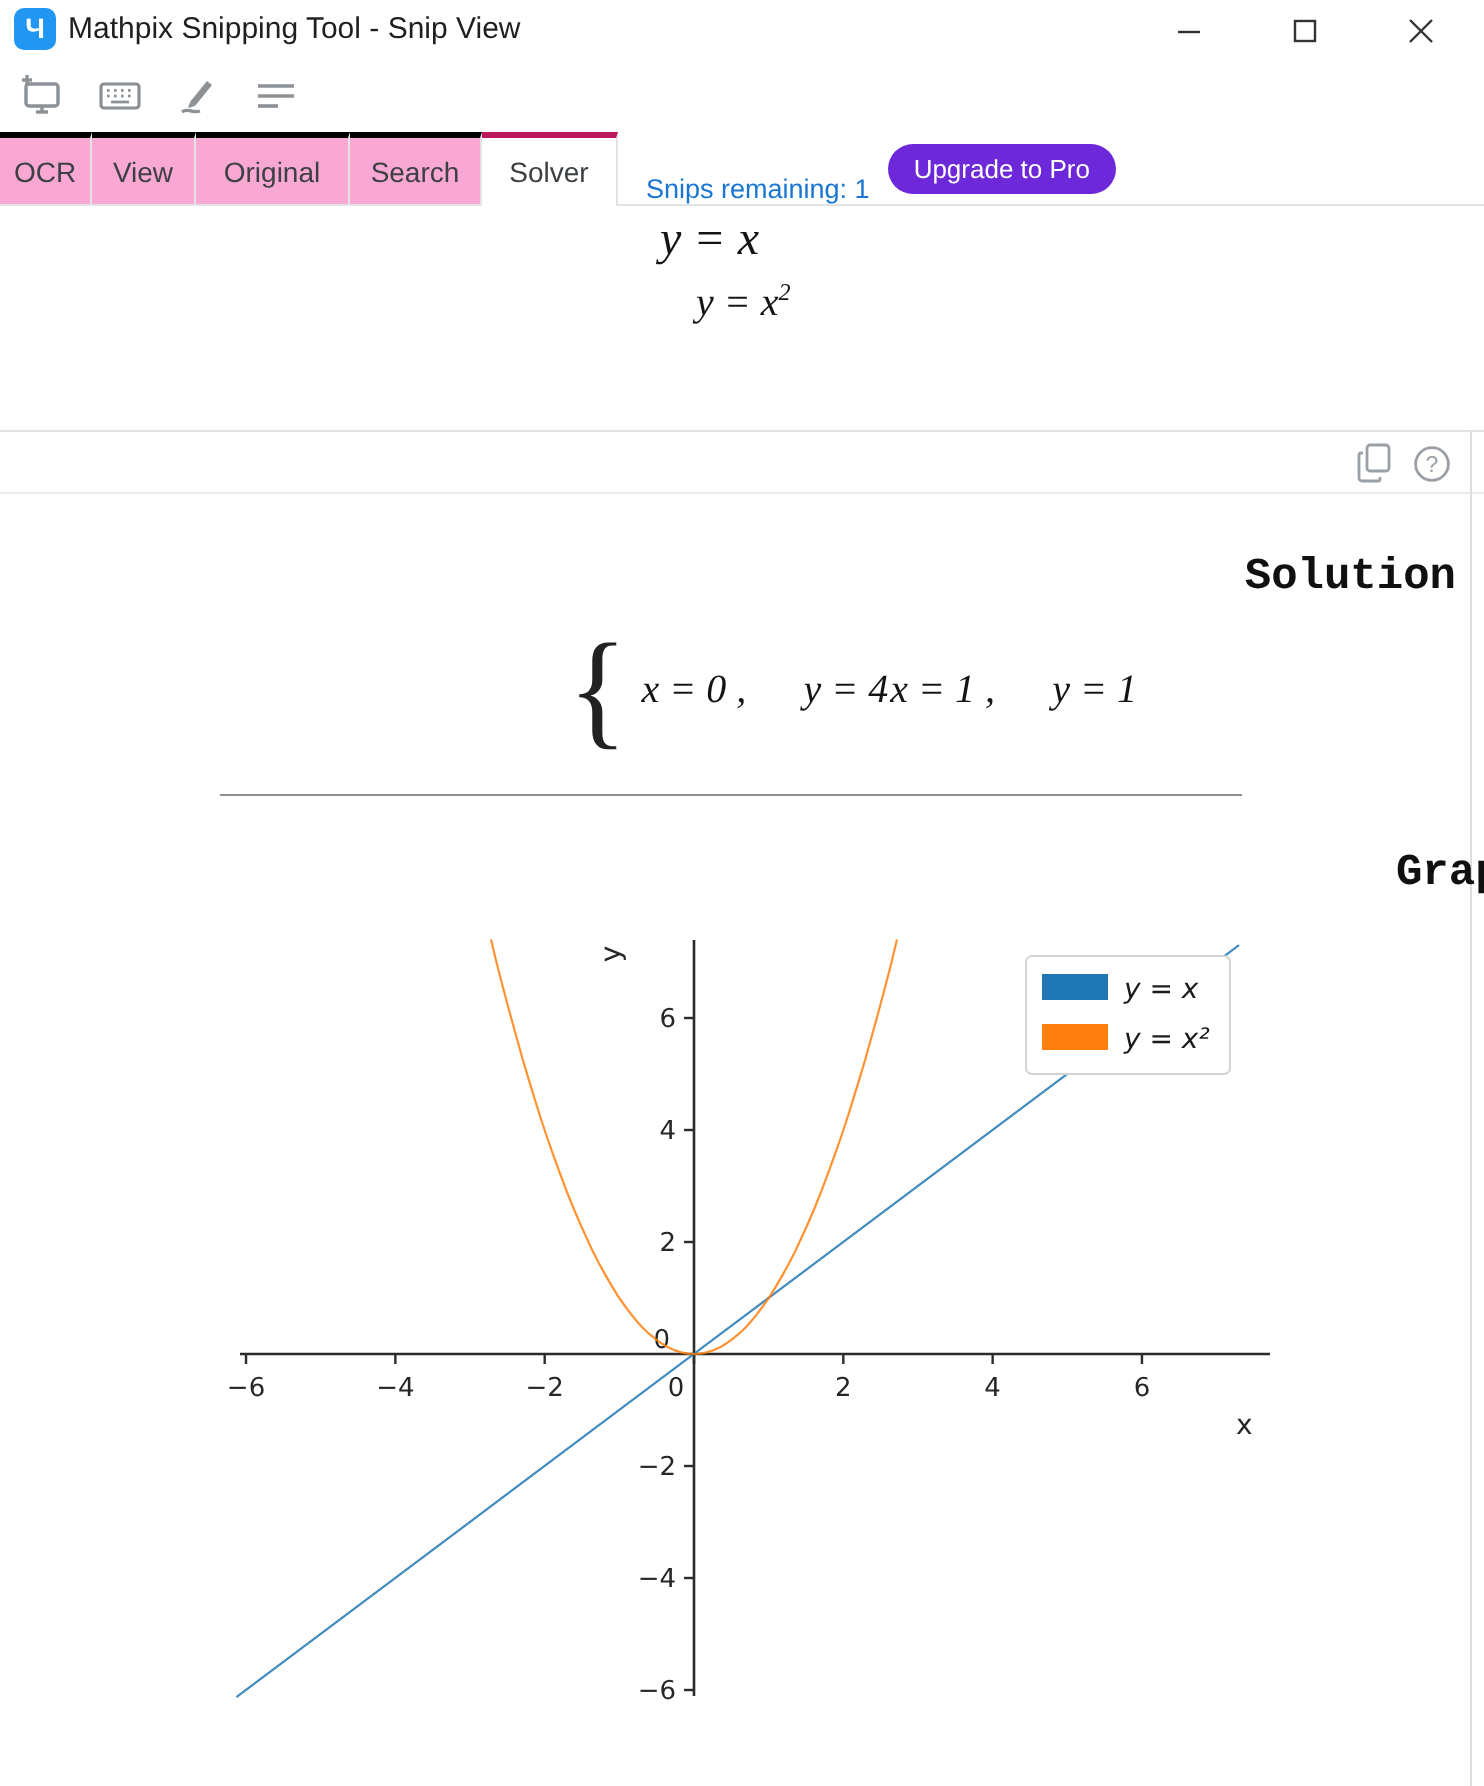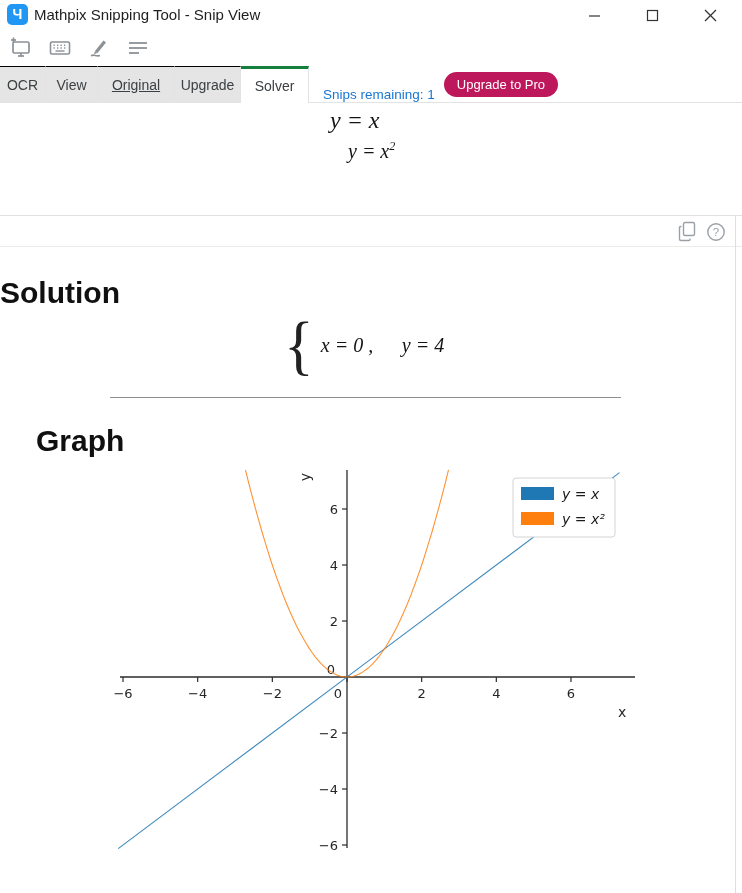--- a/index.html
+++ b/index.html
@@ -26,40 +26,40 @@
           display:flex;align-items:center;justify-content:center;font-size:13px;color:#7d8590;}
   .navbtn.first{border-radius:4px 0 0 4px;} .navbtn.last{border-radius:0 4px 4px 0;margin-left:-1px;}
   .navgroup.right .navbtn{background:#fcfcfd;border-color:#e5e7ea;color:#c6cbd3;}
   .pageind{position:absolute;left:366px;top:37px;width:64px;height:24px;text-align:center;
            font-family:"Liberation Serif",serif;font-size:15px;line-height:24px;color:#3a3a3a;}
   .right-icons{position:absolute;left:664px;top:36px;display:flex;gap:12px;}
 
   
   .tabbar{position:absolute;left:0;top:66px;width:742px;height:37px;border-bottom:1px solid #e3e3e3;
           box-sizing:border-box;display:flex;align-items:stretch;background:#fff;}
-  .tab{box-sizing:border-box;border-right:1px solid #e3e3e3;border-top:1px solid #000000;
-       display:flex;align-items:center;justify-content:center;font-size:14px;color:#3c4043;background:#e5e5e5;}
-  .tab.t1{width:46px;} .tab.t2{width:52px;} .tab.t3{width:77px;text-decoration:underline;} .tab.t4{width:66px;} .tab.t5{width:68px;}
-  .tab.active{border-top:3px solid #15803d;position:relative;margin-bottom:-1px;background:#fff;}
+  .tab{box-sizing:border-box;border-right:1px solid #e3e3e3;border-top:3px solid #000000;
+       display:flex;align-items:center;justify-content:center;font-size:14px;color:#3c4043;background:#f9a8d4;}
+  .tab.t1{width:46px;} .tab.t2{width:52px;} .tab.t3{width:77px;} .tab.t4{width:66px;} .tab.t5{width:68px;}
+  .tab.active{border-top:3px solid #be185d;position:relative;margin-bottom:-1px;background:#fff;}
   .snips{margin-left:14px;align-self:center;font-size:13.5px;color:#1976D2;margin-top:20px;}
   .upgrade{margin-left:9px;align-self:center;height:25px;line-height:25px;padding:0 13px;border-radius:13px;
-           background:#be185d;color:#fff;font-size:13px;border:none;}
+           background:#6d28d9;color:#fff;font-size:13px;border:none;}
 
   
   .serifmath{font-family:"Liberation Serif",serif;font-style:italic;color:#141414;}
   .eq1{position:absolute;left:330px;top:107px;font-size:24px;}
   .eq2{position:absolute;left:348px;top:139px;font-size:20px;}
   .eq2 sup{font-size:60%;}
   .divider{position:absolute;left:0;width:742px;border-top:1px solid #e2e2e2;}
   .d1{top:215px;} .d2{top:246px;border-top-color:#ebebeb;}
   .snipbar-icons{position:absolute;left:678px;top:221px;display:flex;gap:9px;align-items:center;}
   .scrolledge{position:absolute;left:735px;top:215px;width:0;height:678px;border-left:1px solid #dedede;}
 
-  .heading{position:absolute;left:0;width:728px;text-align:left;
-           font-family:Liberation Sans, sans-serif;font-weight:bold;font-size:30px;color:#101010;}
+  .heading{position:absolute;left:0;width:728px;text-align:right;
+           font-family:Liberation Mono, monospace;font-weight:bold;font-size:22px;color:#101010;}
   .h-solution{top:276px;} .h-graph{top:424px;padding-left:36px;}
 
   .system{position:absolute;left:284px;top:314px;display:flex;align-items:center;}
   .brace{font-family:"Liberation Serif",serif;font-size:62px;font-weight:400;color:#222;
          line-height:62px;transform:scaleY(1.04);}
   .sysrows{margin-left:7px;display:flex;gap:1px;}
   .sysrow{display:flex;font-size:20px;line-height:28px;}
   .sysrow .l{width:81px;} .sysrow .r{}
 
   .gdivider{position:absolute;left:110px;top:397px;width:511px;border-top:1px solid #8f8f8f;}
@@ -174,21 +174,21 @@
           <circle cx="12" cy="12" r="2.4" stroke-width="1.5"></circle>
         </svg>
       </div>
     </div>
   </div>
 
   <div class="tabbar">
     <div class="tab t1">OCR</div>
     <div class="tab t2">View</div>
     <div class="tab t3">Original</div>
-    <div class="tab t4">Upgrade</div>
+    <div class="tab t4">Search</div>
     <div class="tab t5 active">Solver</div>
     <div class="snips">Snips remaining: 1</div>
     <button class="upgrade">Upgrade to Pro</button>
   </div>
 
   <div class="eq1 serifmath">y = x</div>
   <div class="eq2 serifmath"><span>y = x</span><sup>2</sup></div>
 
   <div class="divider d1"></div>
   <div class="snipbar-icons">
@@ -209,20 +209,24 @@
   <div class="scrolledge"></div>
 
   <div class="heading h-solution">Solution</div>
 
   <div class="system">
     <div class="brace">{</div>
     <div class="sysrows">
       <div class="sysrow serifmath">
         <span class="l">x = 0 ,</span>
         <span class="r">y = 4</span>
+      </div>
+      <div class="sysrow serifmath">
+        <span class="l">x = 1 ,</span>
+        <span class="r">y = 1</span>
       </div>
     </div>
   </div>
 
   <div class="gdivider"></div>
 
   <div class="heading h-graph">Graph</div>
   <svg class="plot" id="plot" width="680" height="438">
       <line x1="60" y1="222" x2="575" y2="222" stroke="#2b2b2b" stroke-width="1.3"></line>
       <line x1="287" y1="15" x2="287" y2="393" stroke="#2b2b2b" stroke-width="1.3"></line>

